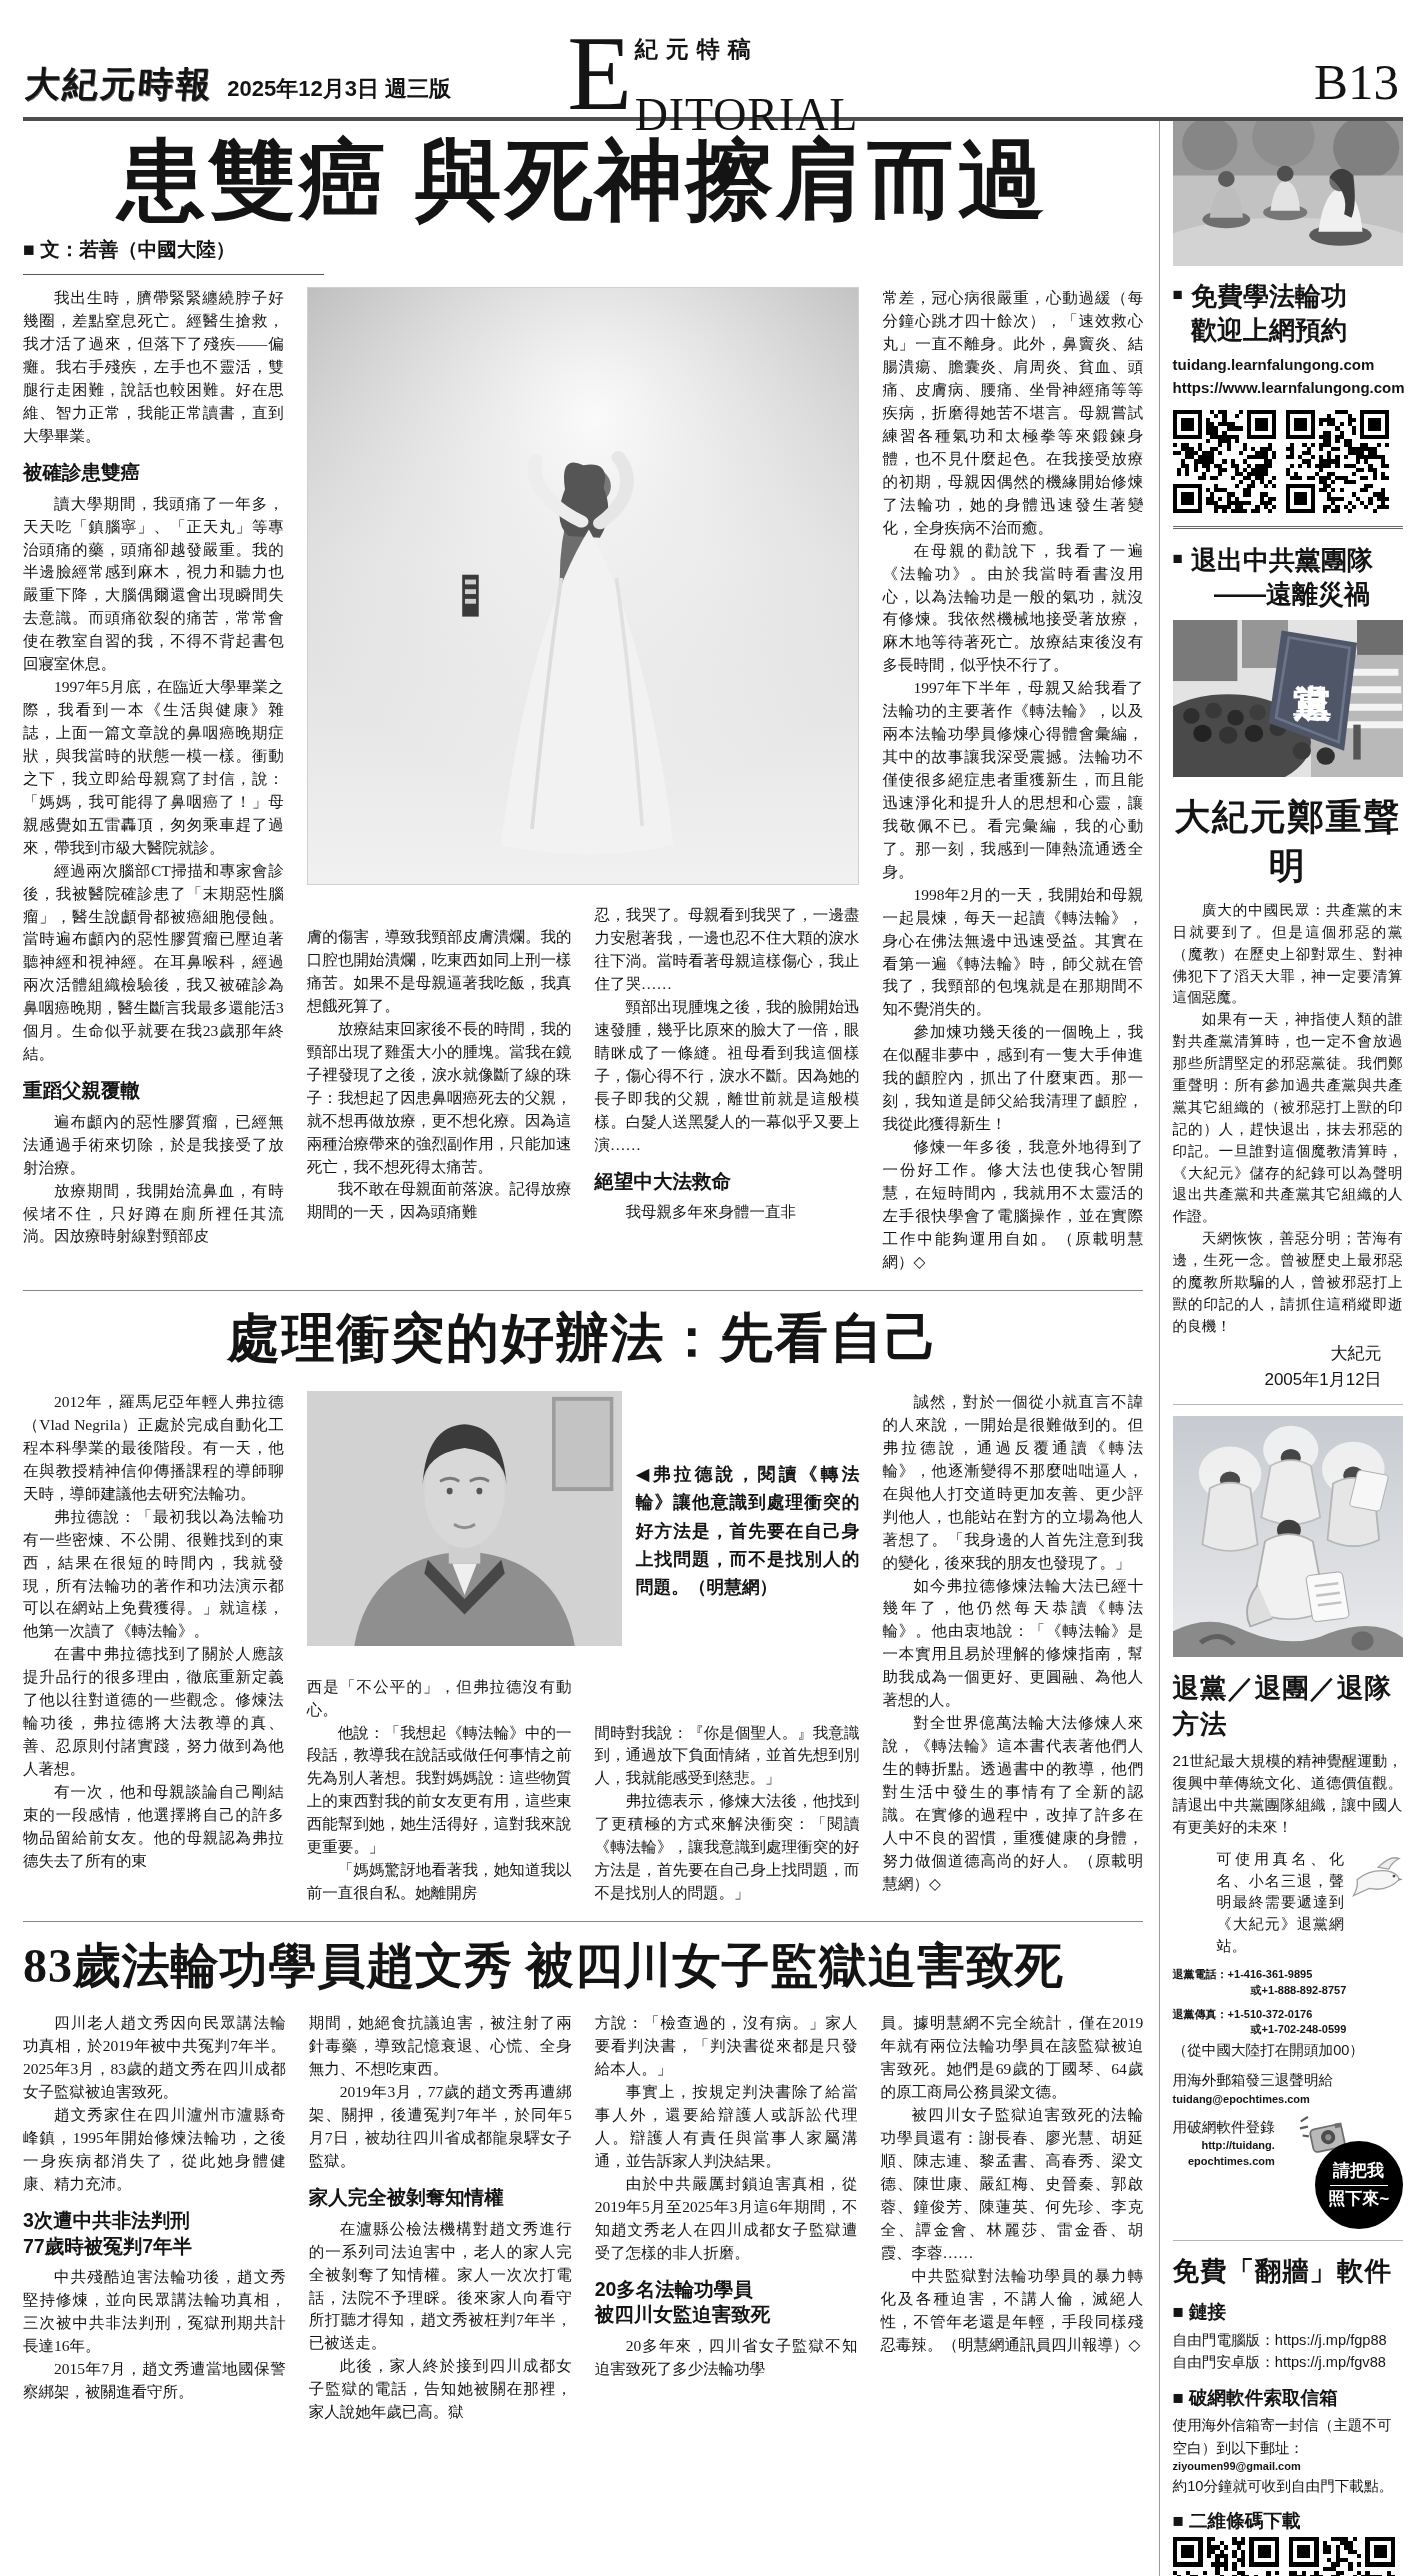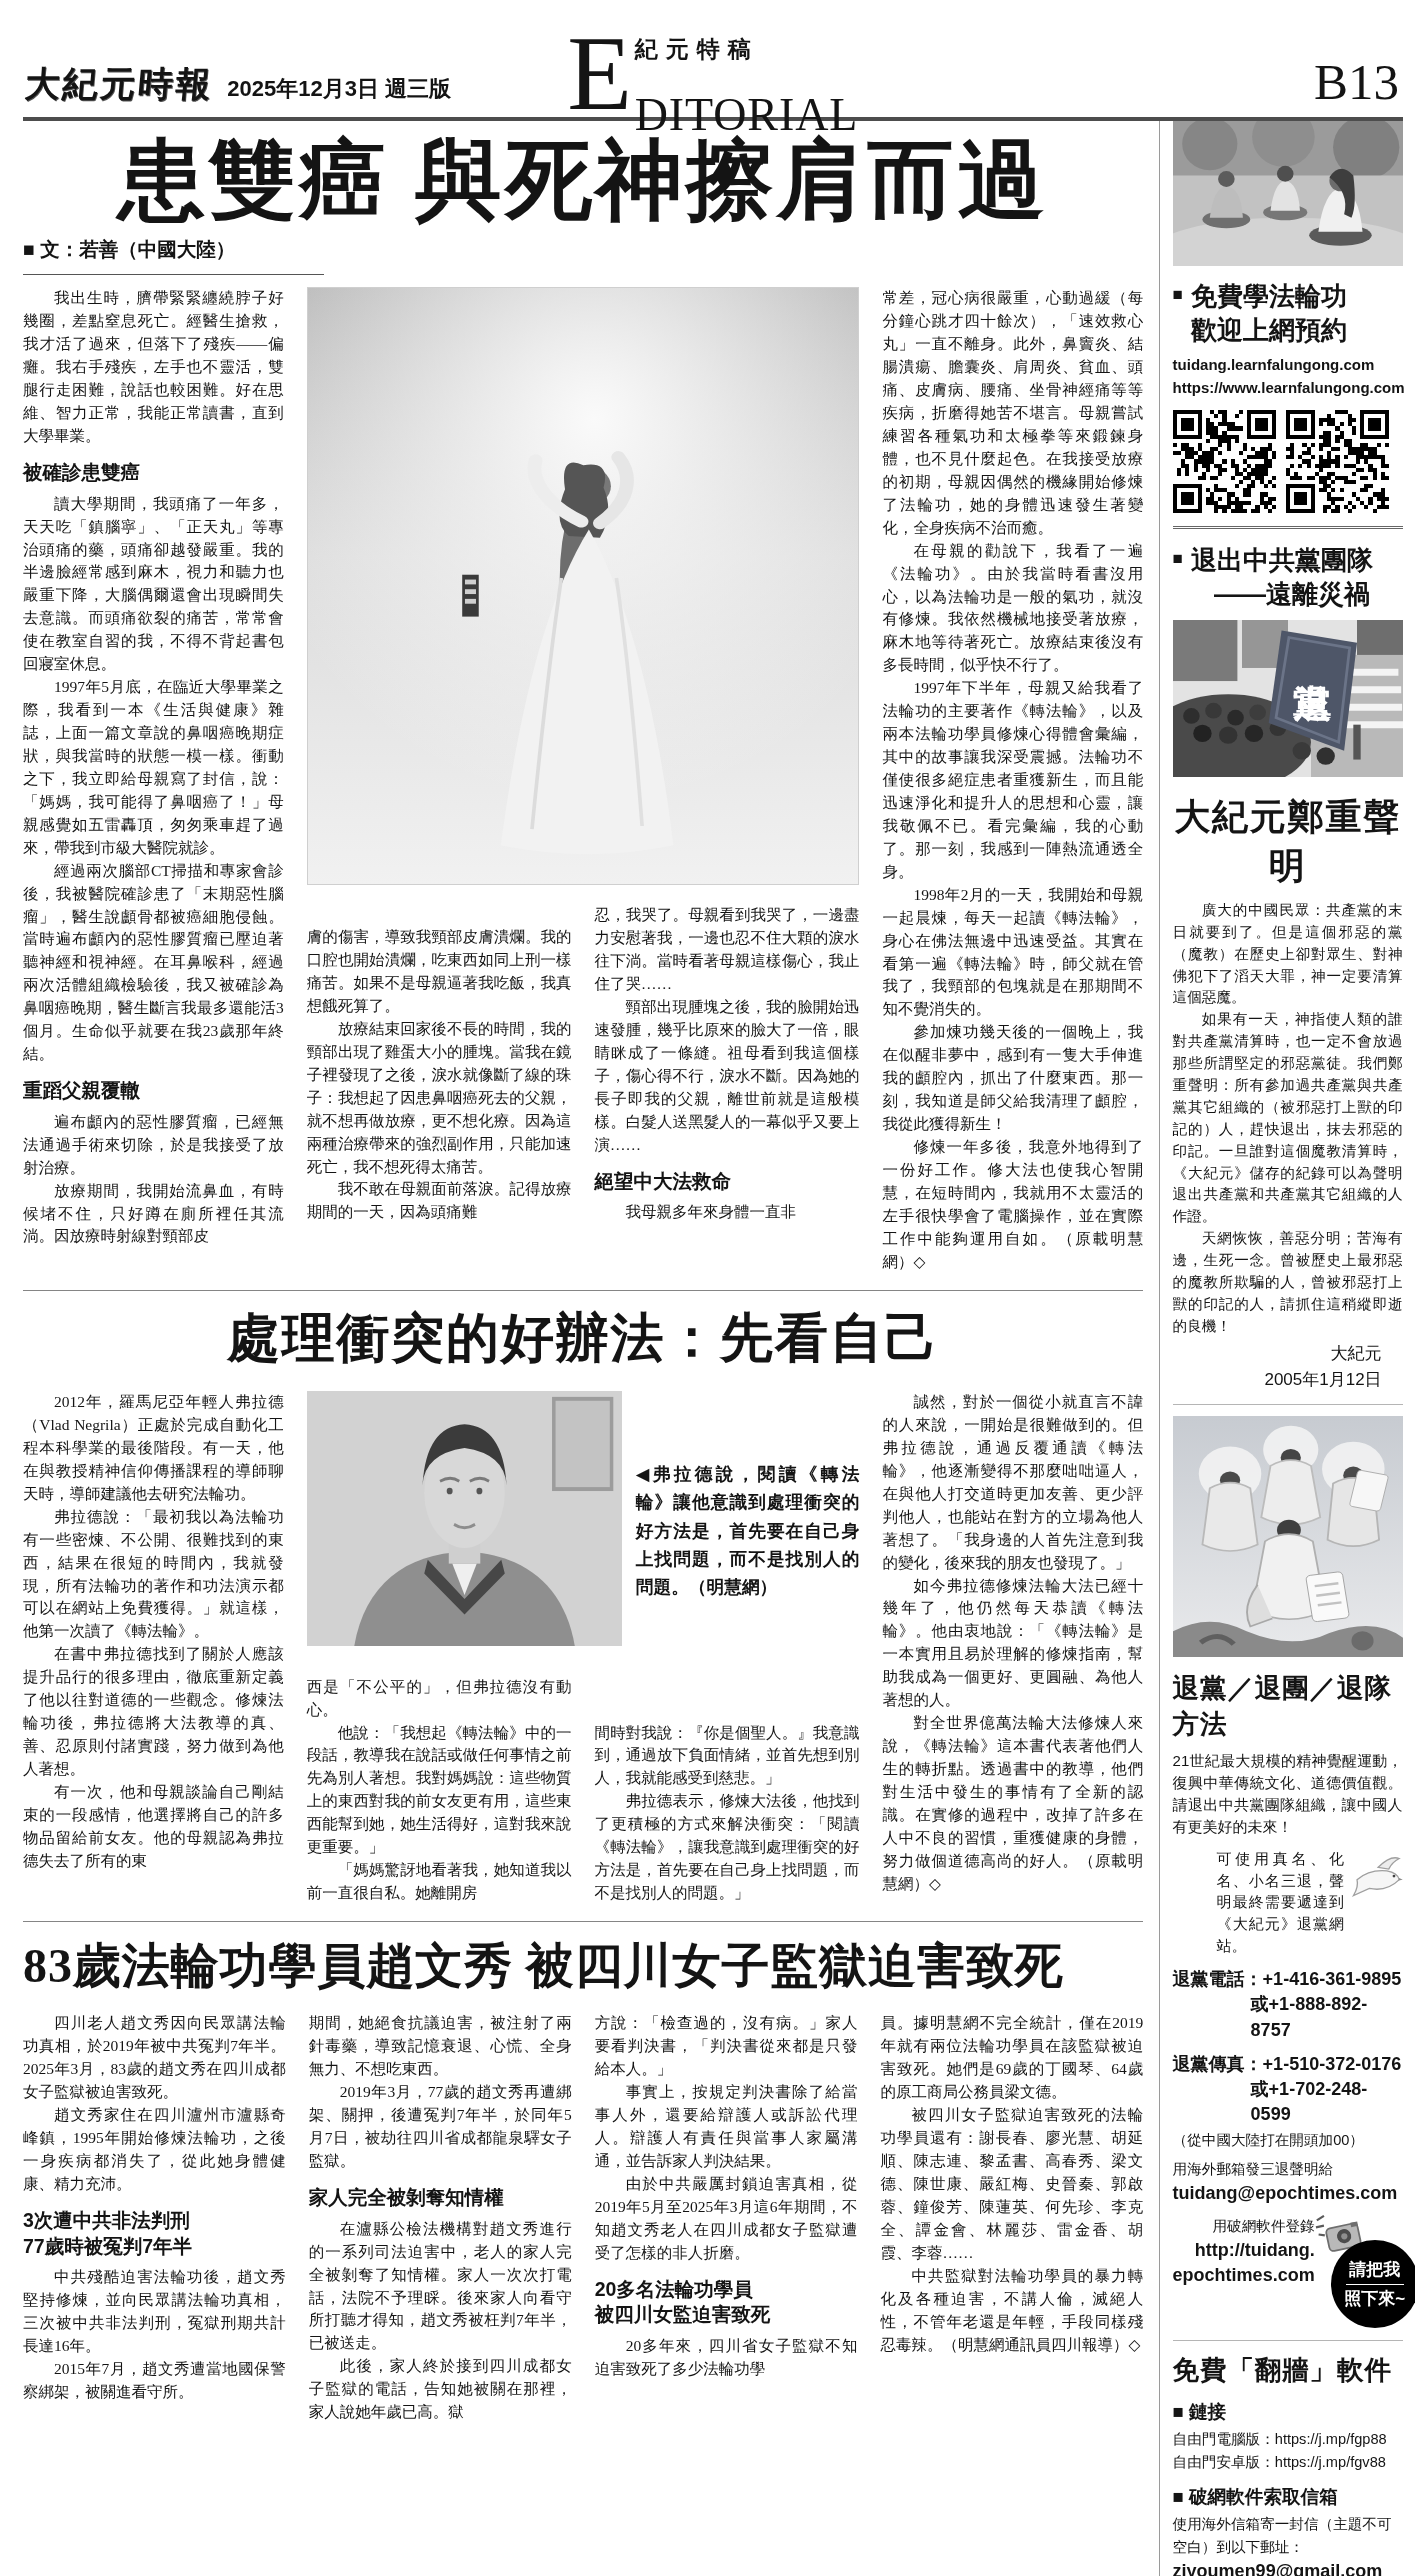--- a/index.html
+++ b/index.html
@@ -64,21 +64,21 @@
   .st-body{font-family:"Liberation Sans","DejaVu Sans",sans-serif;font-size:14.6px;line-height:1.5;text-align:justify;}
   .st-body .para{margin:0;}
   .st-sig{font-family:"Liberation Sans","DejaVu Sans",sans-serif;font-size:17px;line-height:1.5;
           text-align:right;padding-right:21px;margin-top:3.5px;}
   .sb-line{border-top:0.9px solid #b5b5b5;margin:11.5px 0;}
   .td-title{font-size:26.5px;font-weight:900;letter-spacing:0.9px;margin:12.4px 0 8.8px;}
   .sb-p{font-family:"Liberation Sans","DejaVu Sans",sans-serif;font-size:15px;line-height:1.45;margin:0 0 10.6px;text-align:justify;}
   .dove-row{display:flex;gap:3.5px;align-items:flex-start;}
   .dove-row .sb-p{flex:1;margin-left:44px;}
   .dove{width:55px;height:44px;flex:0 0 auto;margin-top:7px;}
-  .contact{font-family:"Liberation Sans","DejaVu Sans",sans-serif;font-weight:700;font-size:18px;line-height:1.4;}
+  .contact{font-family:"Liberation Sans","DejaVu Sans",sans-serif;font-weight:700;font-size:11px;line-height:1.4;}
   .c-ind{padding-left:78px;}
   .c-note{font-family:"Liberation Sans","DejaVu Sans",sans-serif;font-size:14.6px;margin:3.5px 0 8.8px;}
   .c-gap{height:8.8px;}
   .web-row{display:flex;justify-content:space-between;align-items:flex-start;text-align:right;}
   .snap{position:relative;width:104px;height:113px;flex:0 0 auto;}
   .snap-circle{position:absolute;right:0;bottom:0;width:88px;height:88px;border-radius:50%;background:#000000;
                color:#fff;font-family:"Liberation Sans",sans-serif;font-weight:700;font-size:17px;
                display:flex;flex-direction:column;align-items:center;justify-content:center;gap:1.8px;}
   .snap-circle .ln1{border-bottom:0.9px solid #fff;padding:0 3.5px 2.7px;}
   .snap-cam{position:absolute;left:0;top:0;width:48px;height:39px;}

